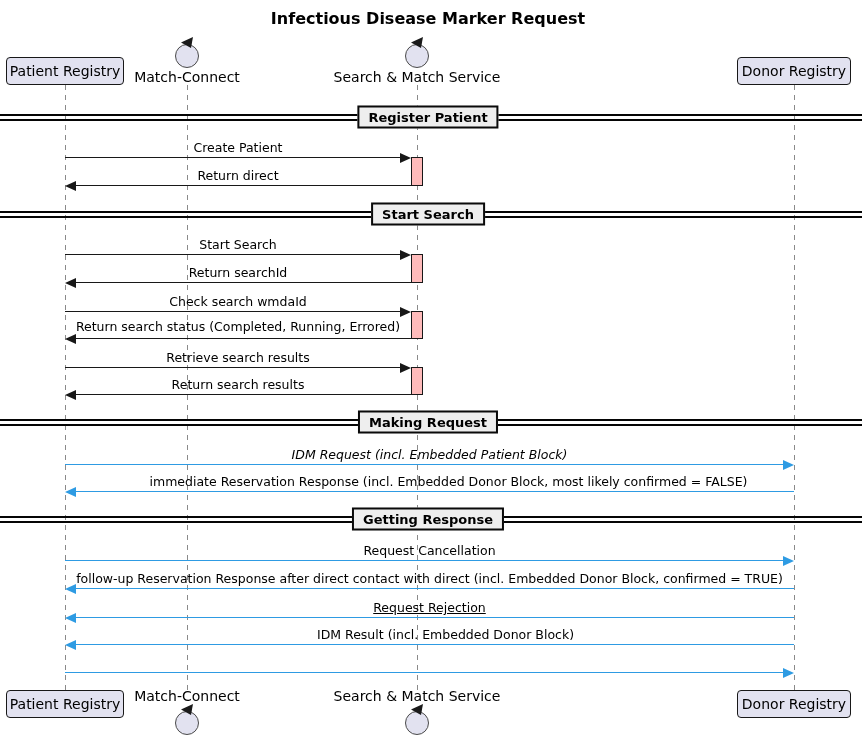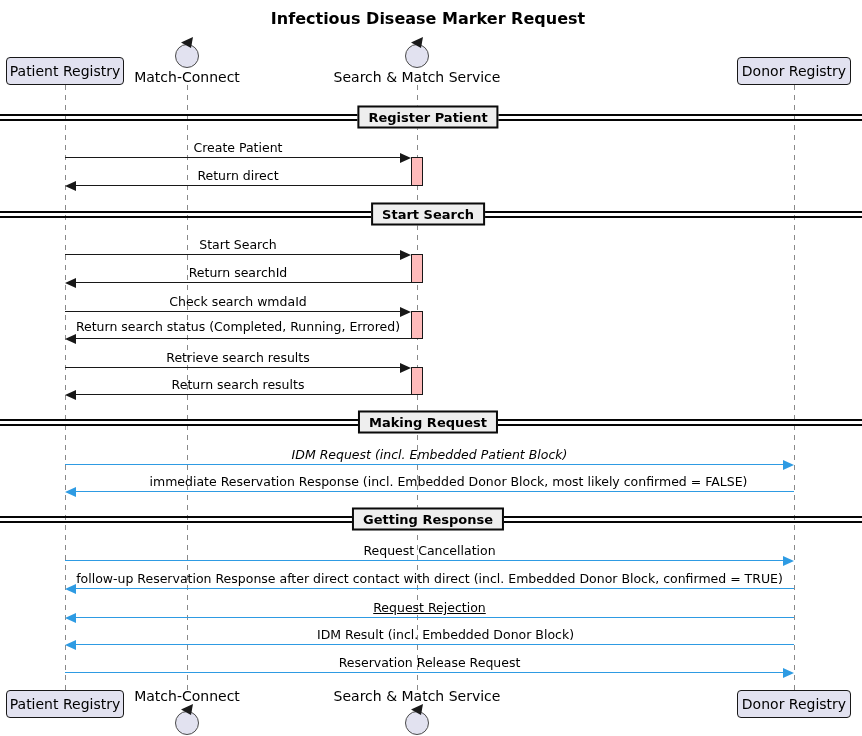--- a/index.html
+++ b/index.html
@@ -117,14 +117,13 @@
     <div class="msg-head" style="left: 65px; top: 584px; border-right: 11px solid rgb(46, 155, 227);"></div>
     <div class="msg-label" style="left: 429.5px; top: 572px;">follow-up Reservation Response after direct contact with direct (incl. Embedded Donor Block, confirmed = TRUE)</div>
     <div class="msg-line" style="left: 73px; top: 617px; width: 721px; background: rgb(46, 155, 227);"></div>
     <div class="msg-head" style="left: 65px; top: 613px; border-right: 11px solid rgb(46, 155, 227);"></div>
     <div class="msg-label" style="left: 429.5px; top: 601px; text-decoration: underline;">Request Rejection</div>
     <div class="msg-line" style="left: 73px; top: 644px; width: 721px; background: rgb(46, 155, 227);"></div>
     <div class="msg-head" style="left: 65px; top: 640px; border-right: 11px solid rgb(46, 155, 227);"></div>
     <div class="msg-label" style="left: 429.5px; top: 628px; margin-left: 16px;">IDM Result (incl. Embedded Donor Block)</div>
     <div class="msg-line" style="left: 65px; top: 672px; width: 721px; background: rgb(46, 155, 227);"></div>
     <div class="msg-head" style="left: 783px; top: 668px; border-left: 11px solid rgb(46, 155, 227);"></div>
-    <div class="msg-label" style="left: 429.5px; top: 656px;">Reservation Release Request</div>
   </div>
 
 </body></html>

